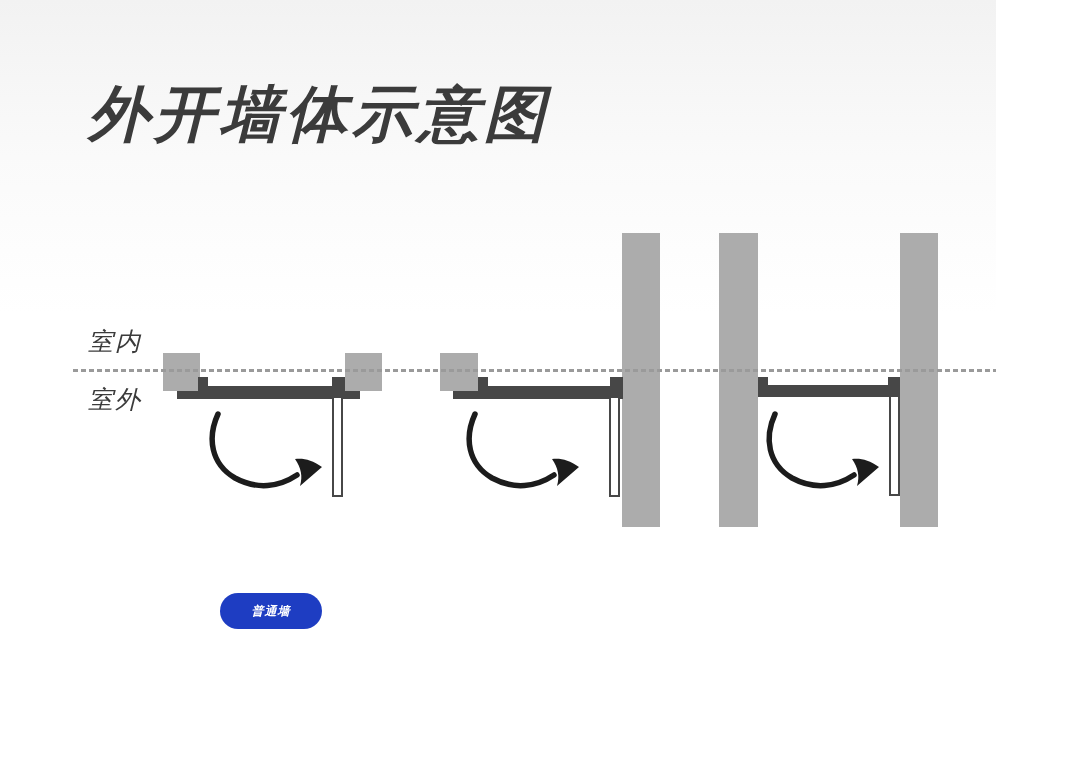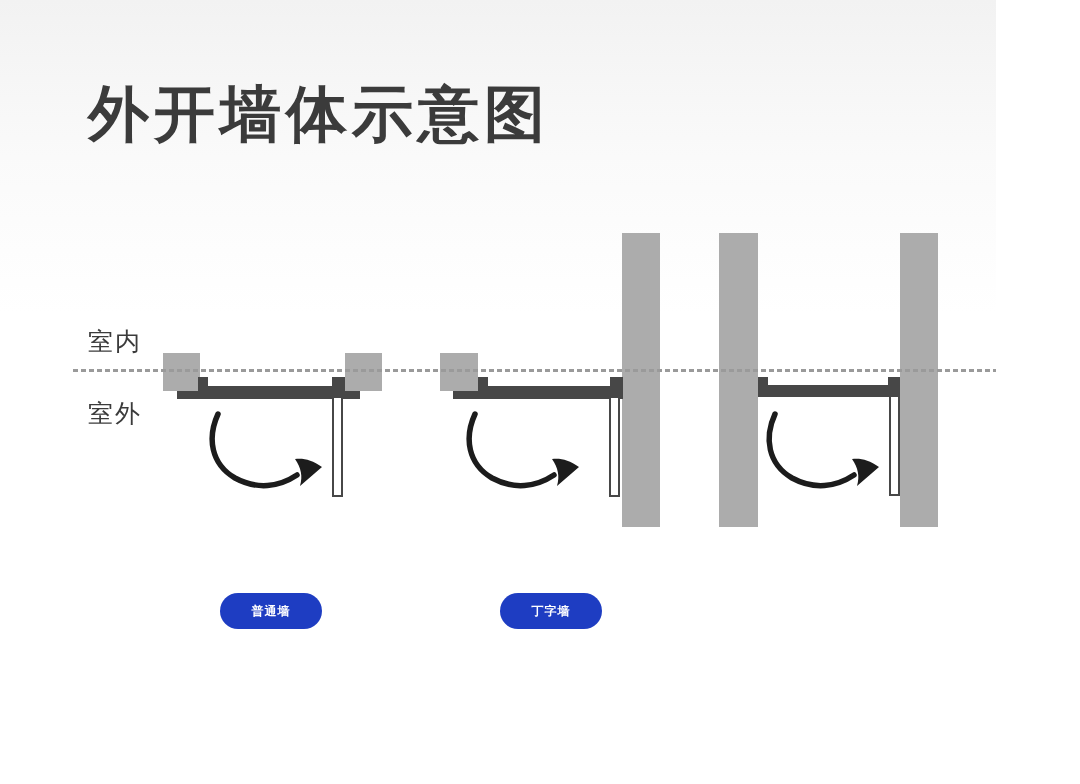--- a/index.html
+++ b/index.html
@@ -8,32 +8,33 @@
   }
   html,body{margin:0;padding:0;}
   body{
     width:1080px;height:784px;
     font-family:"Liberation Sans","DejaVu Sans",sans-serif;
     background:#fff;
   }
   .stage{
     position:relative;width:996px;height:784px;overflow:hidden;
     background:linear-gradient(180deg,var(--bgtop) 0%,#fafafa 20%,#ffffff 40%,#ffffff 100%);
+    font-style:italic;
   }
   .title{
     position:absolute;left:88px;top:84px;
     font-size:61px;line-height:1;font-weight:800;letter-spacing:5px;
     color:var(--ink);
   }
   .zone-label{
     position:absolute;left:88px;font-size:25px;line-height:1;color:var(--ink);
     letter-spacing:2px;z-index:7;
   }
   .zone-indoor{top:329px;}
-  .zone-outdoor{top:401px;}
+  .zone-outdoor{top:387px;}
   .divider{
     position:absolute;left:73px;top:369px;width:945px;height:3px;z-index:3;
     background:repeating-linear-gradient(90deg,var(--line) 0 5px,transparent 5px 8px);
   }
   .diagram-group{position:absolute;inset:0;}
   .wall{position:absolute;background:var(--wall);z-index:2;}
   .frame{position:absolute;background:var(--frame);z-index:4;}
   .leaf{
     position:absolute;background:#ffffff;border:2px solid var(--frame);
     box-sizing:border-box;z-index:5;
@@ -86,21 +87,20 @@
     <div class="wall" style="left:440px;top:353px;width:38px;height:38px;"></div>
     <div class="wall" style="left:622px;top:233px;width:38px;height:294px;"></div>
     <div class="frame" style="left:478px;top:377px;width:10px;height:22px;"></div>
     <div class="frame" style="left:610px;top:377px;width:13px;height:22px;"></div>
     <div class="frame" style="left:478px;top:386px;width:145px;height:13px;"></div>
     <div class="frame" style="left:453px;top:391px;width:170px;height:8px;"></div>
     <div class="leaf" style="left:609px;top:396px;width:11px;height:101px;"></div>
     <svg class="arrow" style="left:463px;top:408px;" width="118" height="90" viewBox="0 0 118 90">
         <use href="#swingArrow"></use>
       </svg>
-    <div class="pill" style="left:500px;">丁字墙</div>
   </div>
 
   <div class="diagram-group">
     <div class="wall" style="left:719px;top:233px;width:39px;height:294px;"></div>
     <div class="wall" style="left:900px;top:233px;width:38px;height:294px;"></div>
     <div class="frame" style="left:758px;top:377px;width:10px;height:20px;"></div>
     <div class="frame" style="left:888px;top:377px;width:12px;height:20px;"></div>
     <div class="frame" style="left:758px;top:385px;width:142px;height:12px;"></div>
     <div class="leaf" style="left:889px;top:395px;width:11px;height:101px;"></div>
     <svg class="arrow" style="left:763px;top:408px;" width="118" height="90" viewBox="0 0 118 90">

